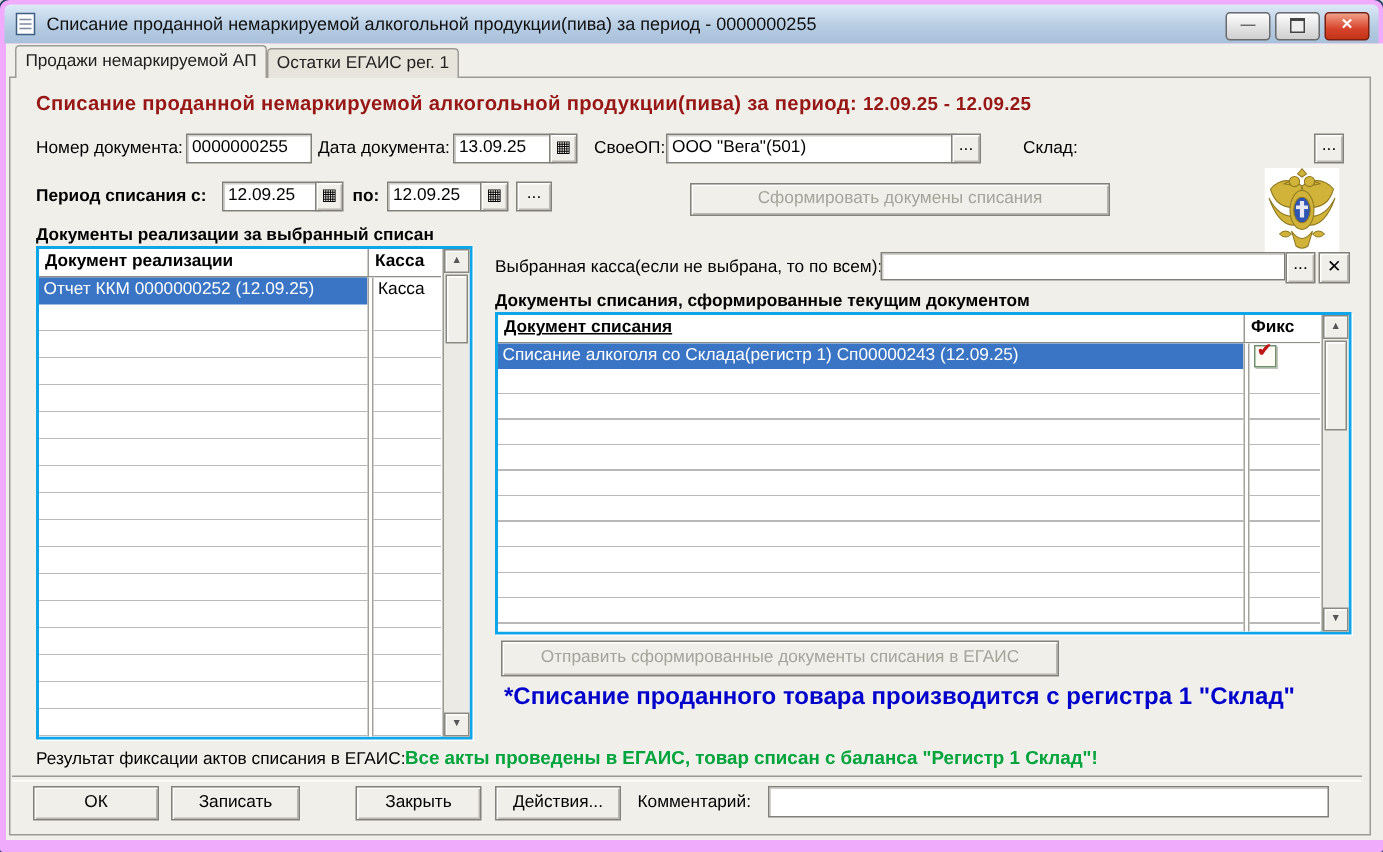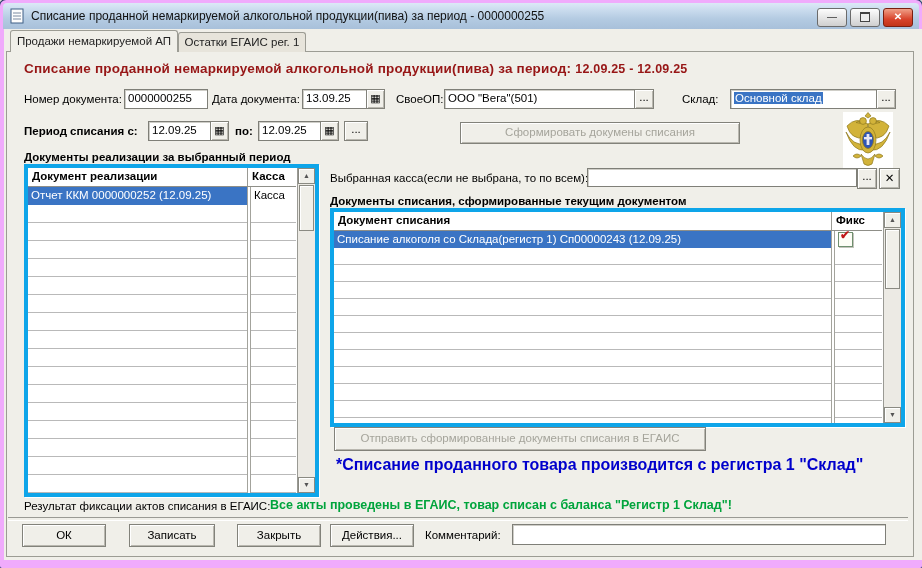--- a/index.html
+++ b/index.html
@@ -16,21 +16,21 @@
   .tab{position:absolute;border:1px solid #9c9c94;border-bottom:none;border-radius:3px 3px 0 0;font-size:11.5px;text-align:center;background:#e7e4db;color:#222;}
   .tab.active{background:#f0efe9;z-index:5;}
   .lbl{position:absolute;font-size:11.5px;color:#000;white-space:nowrap;}
   .lbl.b{font-weight:bold;}
   .fieldbox{position:absolute;background:#fff;border:1px solid #7f7f78;box-shadow:inset 1px 1px 0 #cfcec8;font-size:11.5px;color:#000;padding:2px 3px 0 3px;white-space:nowrap;overflow:hidden;}
   .sel{background:#3a74c4;color:#fff;padding:0 1px;}
   .btn3d{position:absolute;background:#f0efe9;border:1px solid #82827a;box-shadow:inset 1px 1px 0 #ffffff, inset -1px -1px 0 #b9b7af;font-size:11.5px;color:#000;text-align:center;font-family:"Liberation Sans",sans-serif;}
   .btn3d.disabled{color:#a5a49b;}
   .smallglyph{font-size:9px;line-height:15px;}
   input.flat{position:absolute;background:#fff;border:1px solid #7f7f78;box-shadow:inset 1px 1px 0 #cfcec8;font-size:11.5px;padding:0 3px;font-family:"Liberation Sans",sans-serif;}
-  .tbl{position:absolute;background:#fff;border:4px solid #0ea5e9;box-shadow:1px 1px 0 #ffffff;}
+  .tbl{position:absolute;background:#fff;border:2px solid #0ea5e9;box-shadow:1px 1px 0 #ffffff;}
   .thead{position:absolute;left:0;top:0;height:18px;display:flex;background:#fff;border-bottom:1px solid #8f8f88;}
   .thcell{font-size:11.5px;font-weight:bold;padding:2px 0 0 4px;border-right:1px solid #9a9a94;box-sizing:border-box;white-space:nowrap;overflow:hidden;}
   .tbody{position:absolute;left:0;bottom:0;top:19px;}
   .coldiv{position:absolute;top:0;bottom:0;width:2px;background:#fff;border-left:1px solid #a3a39c;border-right:1px solid #a3a39c;}
   .row-sel{position:absolute;left:0;background:#3a74c4;color:#fff;font-size:11.5px;padding:2px 0 0 3px;box-sizing:border-box;white-space:nowrap;overflow:hidden;}
   .rowcell{position:absolute;font-size:11.5px;color:#000;padding:2px 0 0 4px;box-sizing:border-box;background:#fff;}
   .sb{position:absolute;top:0;bottom:0;right:0;width:17px;background:#eceae4;border-left:1px solid #9a9a94;}
   .sb-btn{position:absolute;left:0;right:0;height:16px;background:#f0efe9;border:1px solid #8a8a82;box-shadow:inset 1px 1px 0 #fff;box-sizing:border-box;text-align:center;font-size:7px;line-height:14px;color:#555;}
   .sb-thumb{position:absolute;left:1px;right:1px;background:#f0efe9;border:1px solid #8a8a82;box-shadow:inset 1px 1px 0 #fff;}
   .chk{display:inline-block;width:13px;height:13px;background:#fdfdf6;border:1px solid #6f8f6f;box-shadow:1px 1px 0 #c4c4bc;position:relative;}
@@ -78,21 +78,20 @@
 
     <div class="lbl" style="left:208px;top:64px;">Дата документа:</div>
     <div class="fieldbox" style="left:298px;top:60px;width:60px;height:16px;">13.09.25</div>
     <div class="btn3d smallglyph" style="left:362px;top:60px;width:17px;height:18px;font-size:11px;line-height:16px;">▦</div>
 
     <div class="lbl" style="left:392px;top:64px;">СвоеОП:</div>
     <div class="fieldbox" style="left:440px;top:60px;width:186px;height:16px;">ООО "Вега"(501)</div>
     <div class="btn3d" style="left:630px;top:60px;width:18px;height:18px;line-height:14px;">...</div>
 
     <div class="lbl" style="left:678px;top:64px;">Склад:</div>
-    <div class="fieldbox" style="left:726px;top:60px;width:142px;height:16px;"><span class="sel">Основной склад</span></div>
     <div class="btn3d" style="left:872px;top:60px;width:18px;height:18px;line-height:14px;">...</div>
 
     <div class="lbl b" style="left:20px;top:96px;">Период списания с:</div>
     <div class="fieldbox" style="left:144px;top:92px;width:58px;height:16px;">12.09.25</div>
     <div class="btn3d smallglyph" style="left:206px;top:92px;width:17px;height:18px;font-size:11px;line-height:16px;">▦</div>
     <div class="lbl b" style="left:231px;top:96px;">по:</div>
     <div class="fieldbox" style="left:254px;top:92px;width:58px;height:16px;">12.09.25</div>
     <div class="btn3d smallglyph" style="left:316px;top:92px;width:17px;height:18px;font-size:11px;line-height:16px;">▦</div>
     <div class="btn3d" style="left:340px;top:92px;width:22px;height:18px;line-height:14px;">...</div>
 
@@ -113,21 +112,21 @@
         <ellipse cx="25" cy="28" rx="8" ry="13"></ellipse>
         <path d="M18 42 Q25 52 32 42 L29 52 Q25 55 21 52 Z"></path>
         <path d="M10 44 Q14 40 18 44 Q14 48 10 44 Z"></path>
         <path d="M40 44 Q36 40 32 44 Q36 48 40 44 Z"></path>
       </g>
       <ellipse cx="25" cy="28" rx="5.5" ry="8.5" fill="#2f55b4" stroke="#8f7a20" stroke-width="0.8"></ellipse>
       <rect x="23.6" y="22" width="2.8" height="11" fill="#e8e8f4"></rect>
       <rect x="21" y="25" width="8" height="2.4" fill="#e8e8f4"></rect>
     </svg>
 
-    <div class="lbl b" style="left:20px;top:122px;">Документы реализации за выбранный период</div>
+    <div class="lbl b" style="left:20px;top:122px;">Документы реализации за выбранный списан</div>
 
     <div class="tbl" style="left:20px;top:135px;width:287px;height:325px;">
       <div class="thead" style="width:268px;">
         <div class="thcell" style="width:220px;">Документ реализации</div>
         <div class="thcell" style="width:48px;border-right:none;">Касса</div>
       </div>
       <div class="tbody" style="width:268px;background-image:repeating-linear-gradient(to bottom,#ffffff 0px,#ffffff 17px,#b9b9b9 17px,#b9b9b9 18px);">
         <div class="row-sel" style="top:0;width:219px;height:18px;">Отчет ККМ 0000000252 (12.09.25)</div>
         <div class="rowcell" style="left:222px;top:0;width:46px;height:18px;">Касса</div>
         <div class="coldiv" style="left:219px;"></div>
@@ -141,21 +140,21 @@
 
     <div class="lbl" style="left:326px;top:143px;">Выбранная касса(если не выбрана, то по всем)::</div>
     <input class="flat" style="left: 583px; top: 139px; width: 262px; height: 17px;" value="">
     <div class="btn3d" style="left:853px;top:139px;width:18px;height:19px;line-height:15px;">...</div>
     <div class="btn3d" style="left:875px;top:139px;width:19px;height:19px;line-height:18px;">✕</div>
 
     <div class="lbl b" style="left:326px;top:166px;">Документы списания, сформированные текущим документом</div>
 
     <div class="tbl" style="left:326px;top:179px;width:567px;height:211px;">
       <div class="thead" style="width:548px;">
-        <div class="thcell" style="width:498px;">Документ списания</div>
+        <div class="thcell" style="width:498px;text-decoration:underline;">Документ списания</div>
         <div class="thcell" style="width:50px;border-right:none;">Фикс</div>
       </div>
       <div class="tbody" style="width:548px;background-image:repeating-linear-gradient(to bottom,#ffffff 0px,#ffffff 16px,#b9b9b9 16px,#b9b9b9 17px);">
         <div class="row-sel" style="top:0;width:497px;height:17px;">Списание алкоголя со Склада(регистр 1) Сп00000243 (12.09.25)</div>
         <div class="rowcell" style="left:500px;top:0;width:48px;height:17px;padding-top:1px;">
           <span class="chk"><span class="mark">✔</span></span>
         </div>
         <div class="coldiv" style="left:497px;"></div>
       </div>
       <div class="sb">
@@ -166,20 +165,20 @@
     </div>
 
     <div class="btn3d disabled" style="left:330px;top:398px;width:370px;height:22px;line-height:21px;">Отправить сформированные документы списания в ЕГАИС</div>
     <div class="note-blue" style="left:332px;top:427px;">*Списание проданного товара производится с регистра 1 "Склад"</div>
 
     <div class="lbl" style="left:20px;top:471px;">Результат фиксации актов списания в ЕГАИС:</div>
     <div class="status-green" style="left:266px;top:469px;">Все акты проведены в ЕГАИС, товар списан с баланса "Регистр 1 Склад"!</div>
 
     <div class="groove" style="left:4px;top:488px;width:900px;"></div>
     <div class="btn3d" style="left:18px;top:495px;width:82px;height:21px;line-height:20px;">ОК</div>
-    <div class="btn3d" style="left:110px;top:495px;width:84px;height:21px;line-height:20px;margin-left:15px;">Записать</div>
+    <div class="btn3d" style="left:110px;top:495px;width:84px;height:21px;line-height:20px;">Записать</div>
     <div class="btn3d" style="left:233px;top:495px;width:82px;height:21px;line-height:20px;">Закрыть</div>
     <div class="btn3d" style="left:326px;top:495px;width:82px;height:21px;line-height:20px;">Действия...</div>
     <div class="lbl" style="left:421px;top:500px;">Комментарий:</div>
     <input class="flat" style="left: 508px; top: 495px; width: 366px; height: 19px;" value="">
 
   </div>
 </div>
 
 </body></html>

